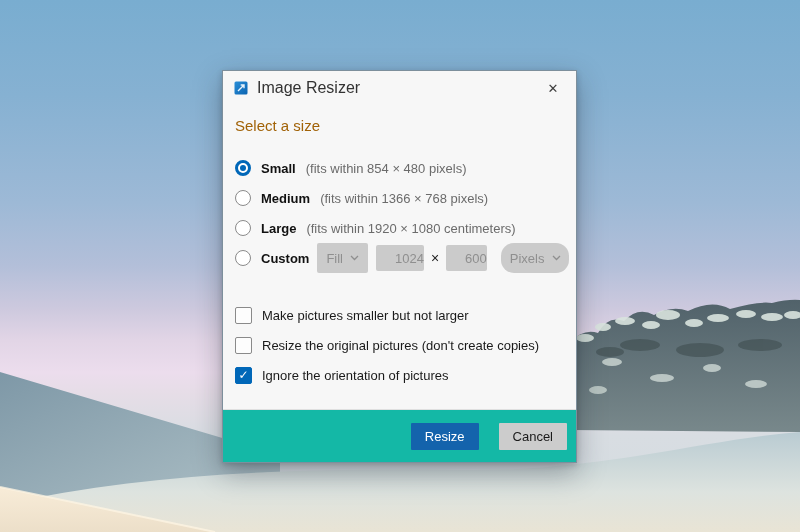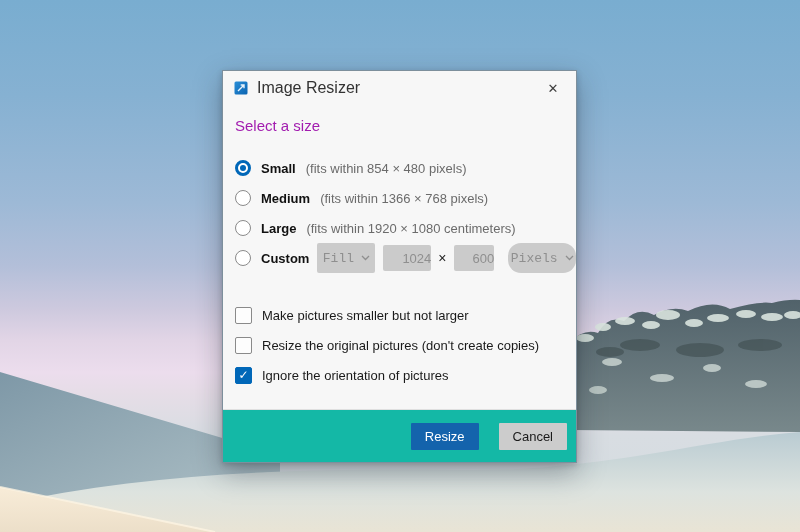--- a/index.html
+++ b/index.html
@@ -24,38 +24,38 @@
   }
   .titlebar{height:34px;display:flex;align-items:center;padding:0 6px 0 11px;flex:0 0 auto;}
   .app-icon{width:14px;height:14px;margin-right:9px;display:flex;}
   .title{font-size:16px;color:#333;flex:1;}
   .close-btn{
     width:34px;height:28px;border:none;background:transparent;
     display:flex;align-items:center;justify-content:center;
     font-size:13px;color:#404040;padding:0;font-family:inherit;
   }
   .content{flex:1;padding:0 12px;}
-  .heading{font-size:15px;color:#a21caf;margin-top:12px;height:18px;}
+  .heading{font-size:15px;color:#a16207;margin-top:12px;height:18px;}
   .options{margin-top:18px;}
   .option-row{display:flex;align-items:center;height:30px;}
   .radio{
     width:16px;height:16px;border-radius:50%;box-sizing:border-box;
     border:1px solid #8a8a8a;background:#fff;flex:0 0 auto;
     display:flex;align-items:center;justify-content:center;
   }
   .radio.selected{border:3px solid #0067b8;}
   .radio .dot{width:6px;height:6px;border-radius:50%;background:#0067b8;display:none;}
   .radio.selected .dot{display:block;}
   .opt-label{font-size:13px;font-weight:bold;color:#111;margin-left:10px;}
   .opt-desc{font-size:13px;color:#6b6b6b;margin-left:10px;}
   .ctl{
     height:26px;box-sizing:border-box;background:#cbcbcb;color:#8f8f8f;
     border-radius:2px;font-size:13px;display:flex;align-items:center;justify-content:center;
   }
-  .ctl.dd{padding:15px 9px;font-family:Liberation Mono, monospace;}
+  .ctl.dd{justify-content:space-between;padding:15px 9px;}
   .ctl.num{width:50px;padding-left:19px;}
   .dd-fit{width:58px;margin-left:8px;}
   .dd-unit{width:68px;}
   .times{font-size:14px;color:#222;margin:0 7px;}
   .gap8{margin-left:8px;}
   .chev{flex:0 0 auto;margin-left:7px;}
   .checks{margin-top:27px;}
   .check-row{display:flex;align-items:center;height:30px;}
   .checkbox{
     width:17px;height:17px;box-sizing:border-box;border:1px solid #8a8a8a;border-radius:2px;

